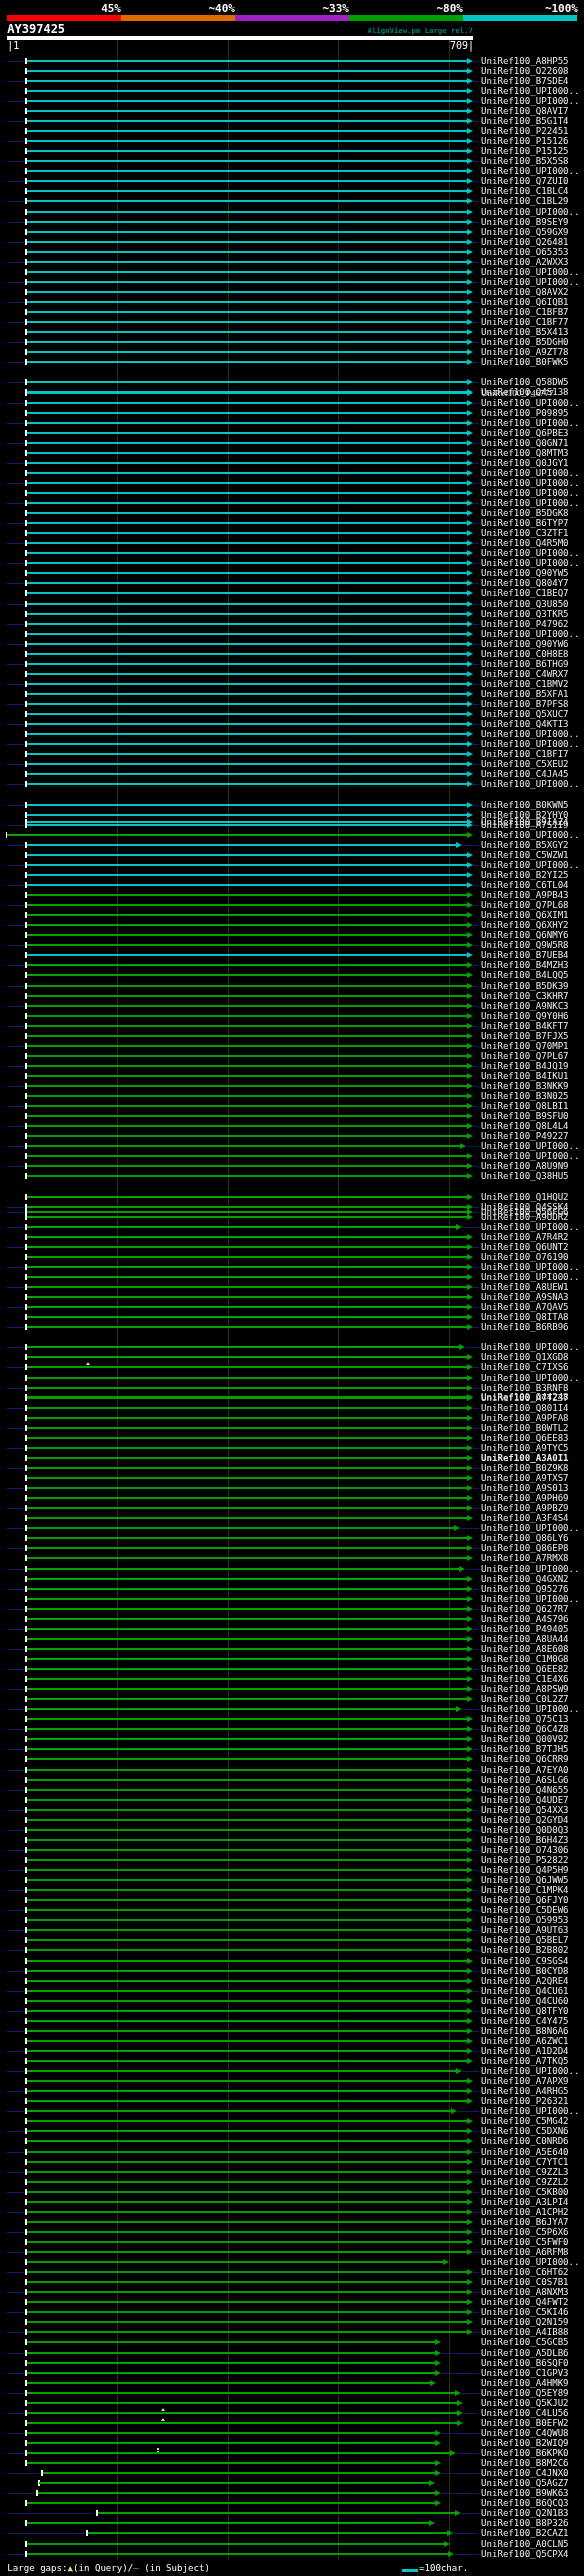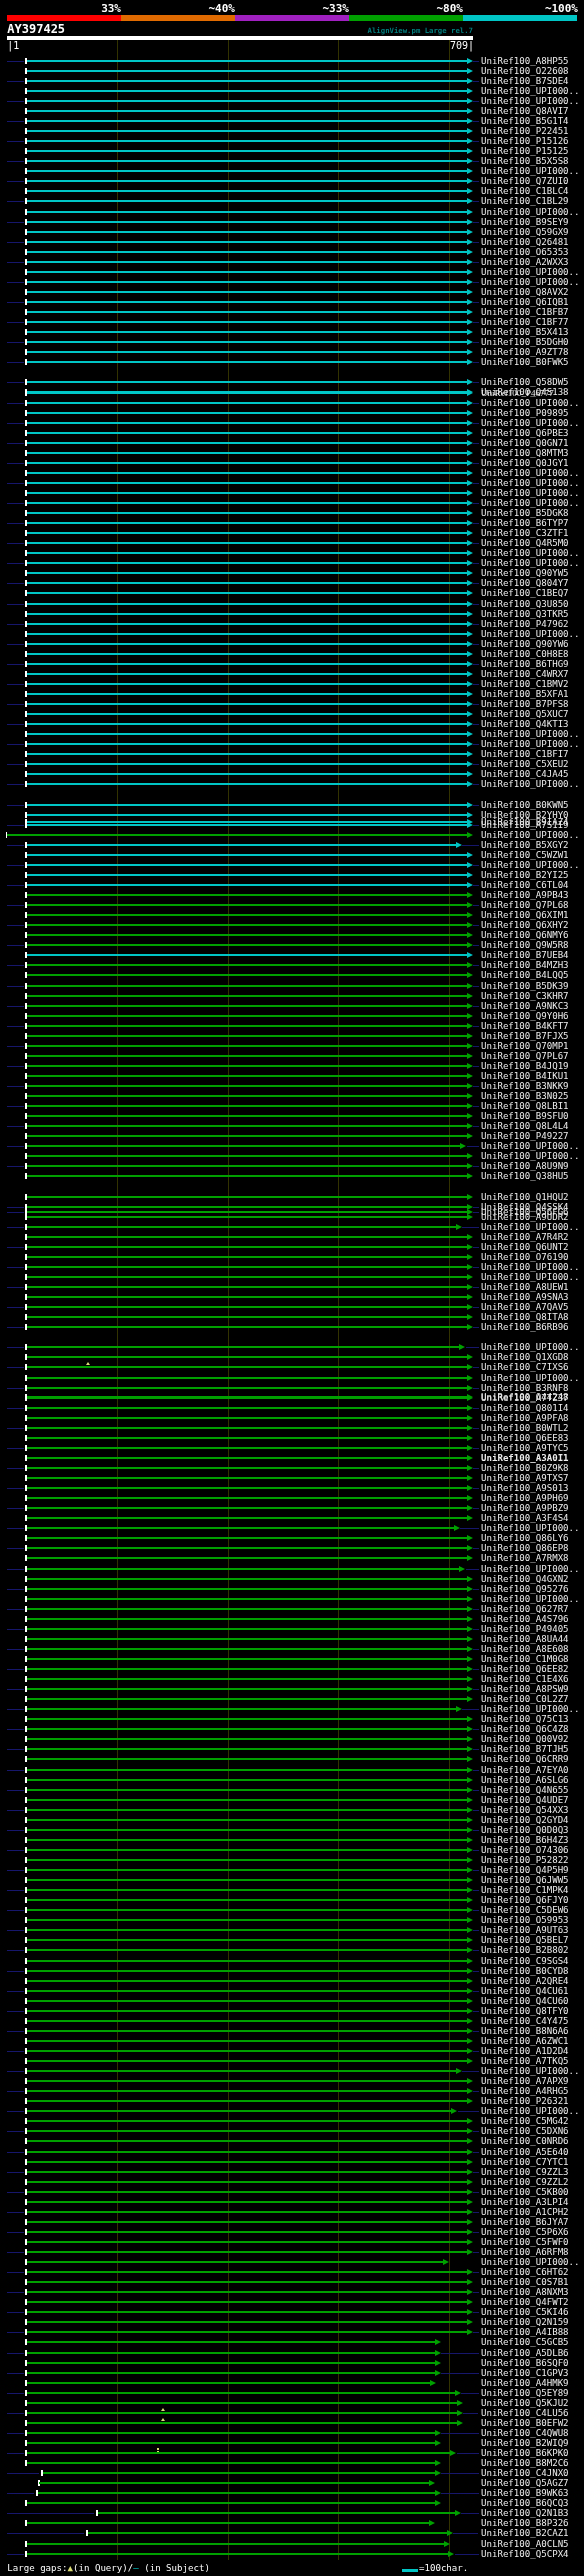--- a/index.html
+++ b/index.html
@@ -28,21 +28,21 @@
   #footer-left{position:absolute;left:7.3px;top:2563px;color:#fff;font-size:9.1px;white-space:pre;}
   #scale-swatch{position:absolute;left:402px;top:2569px;width:15.5px;height:2.7px;background:#00c5c5;}
   #scale-label{position:absolute;left:419px;top:2563px;color:#fff;font-size:9.1px;}
   .ylw{color:#dcdc74;} .cyn{color:#00c5c5;}
 </style>
 </head>
 <body>
 
 <div id="score-key">
     <div class="keyseg" style="left: 7.3px; width: 114px; background: rgb(255, 0, 0);"></div>
-    <div class="keylabel" style="left: 121px;">33%</div>
+    <div class="keylabel" style="left: 121px;">45%</div>
     <div class="keyseg" style="left: 121px; width: 114px; background: rgb(224, 106, 0);"></div>
     <div class="keylabel" style="left: 235px;">~40%</div>
     <div class="keyseg" style="left: 235px; width: 114px; background: rgb(160, 32, 192);"></div>
     <div class="keylabel" style="left: 349px;">~33%</div>
     <div class="keyseg" style="left: 349px; width: 114px; background: rgb(0, 160, 0);"></div>
     <div class="keylabel" style="left: 463px;">~80%</div>
     <div class="keyseg" style="left: 463px; width: 114px; background: rgb(0, 197, 197);"></div>
     <div class="keylabel" style="left: 578px;">~100%</div>
   </div>
 

